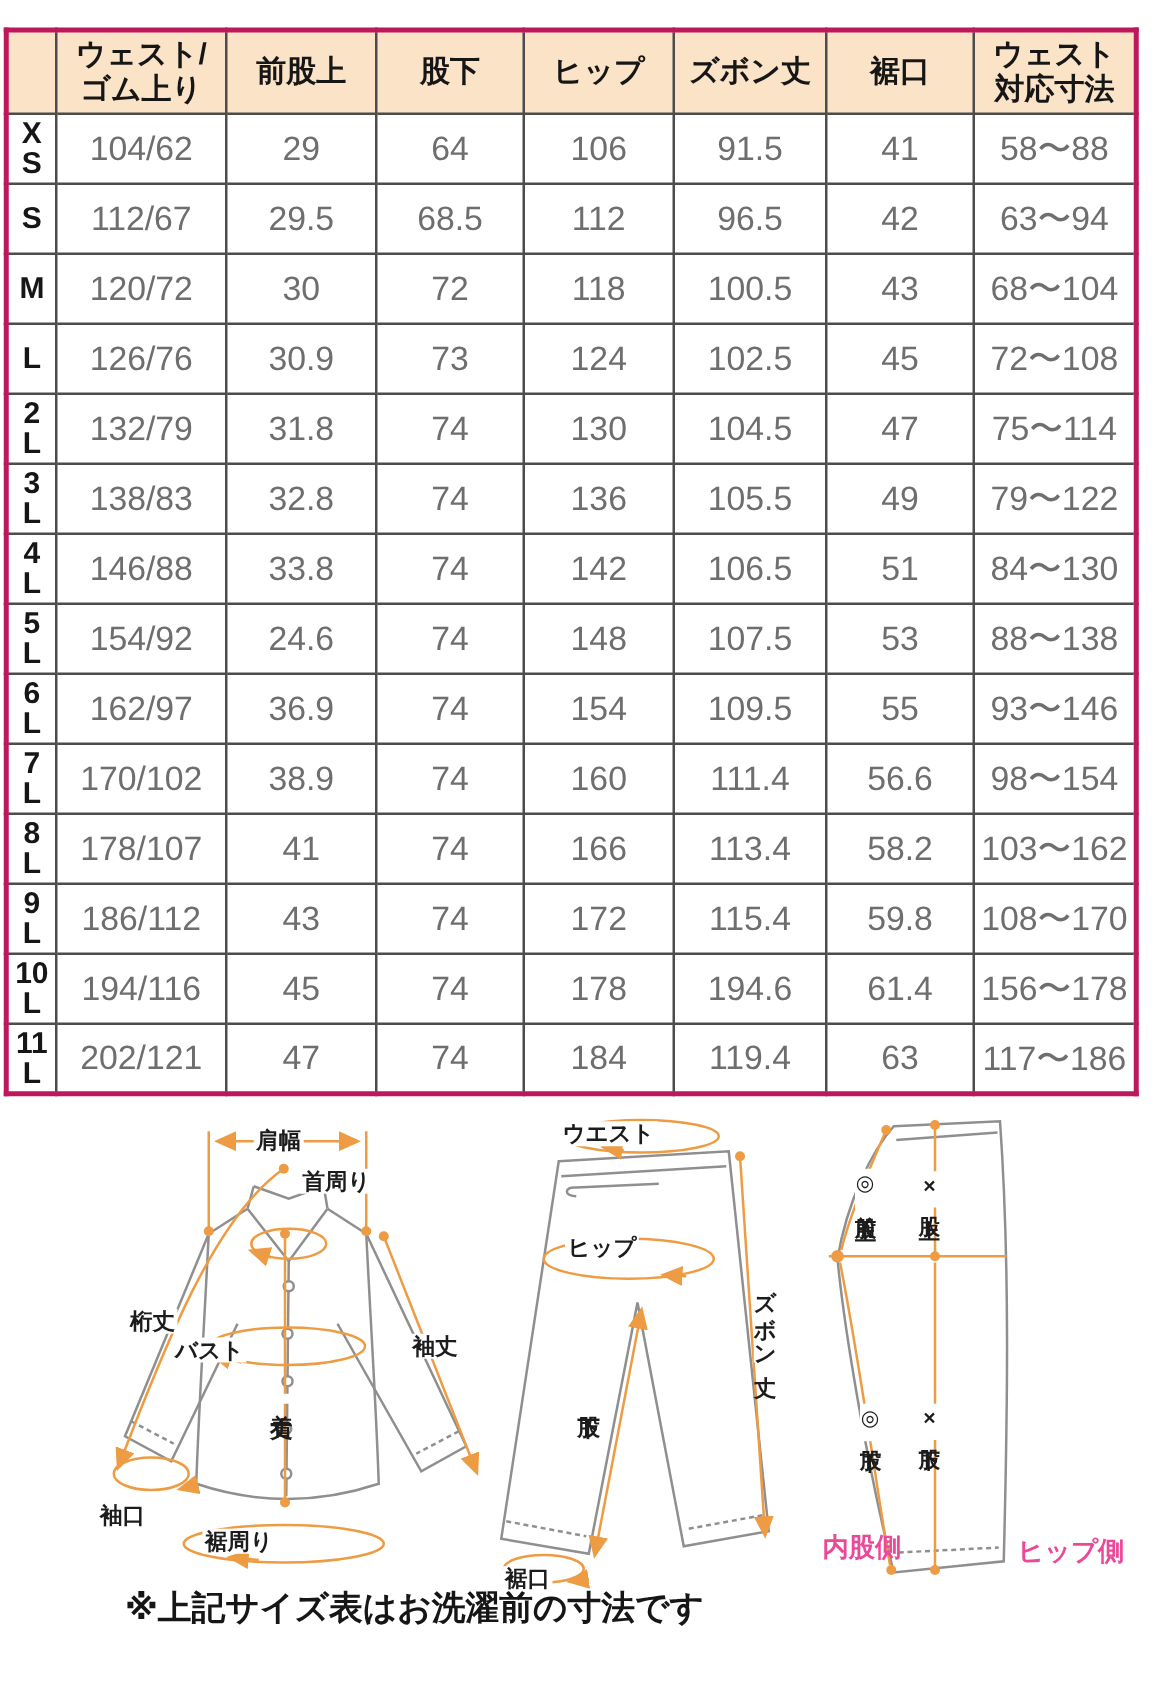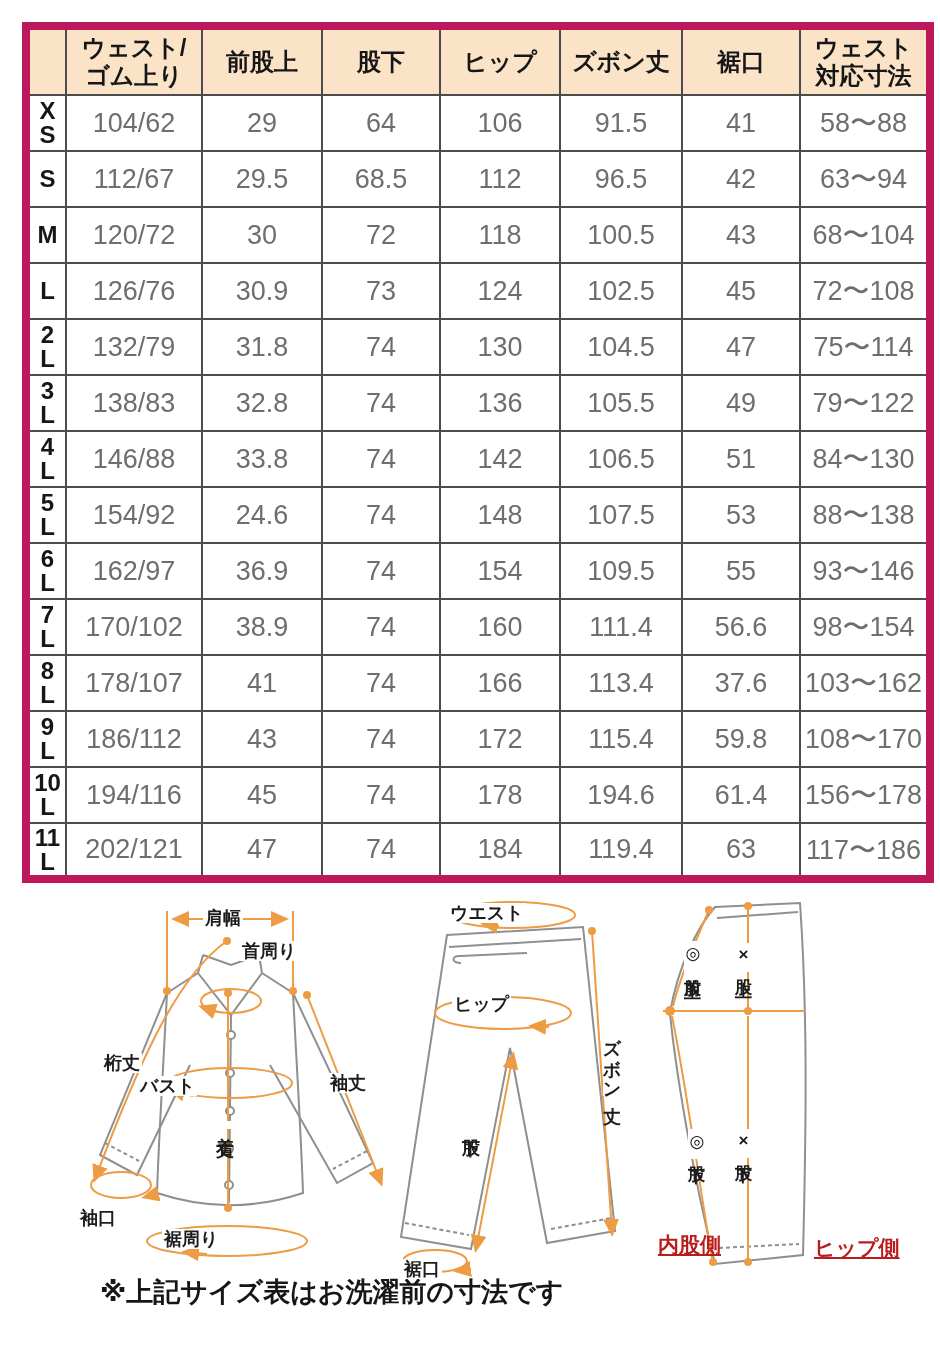--- a/index.html
+++ b/index.html
@@ -3,21 +3,21 @@
 <meta charset="utf-8">
 <style>
   html,body{margin:0;padding:0;}
   body{
     width:940px;height:1360px;background:#fff;position:relative;overflow:hidden;
     font-family:"Liberation Sans","DejaVu Sans",sans-serif;
   }
   
   table.size-chart{
     border-collapse:collapse;table-layout:fixed;width:904px;
-    margin:22px 0 0 22px;border:8px solid #be185d;
+    margin:22px 0 0 3px;border:4px solid #be185d;
   }
   table.size-chart th,table.size-chart td{
     border:2px solid #4c4c4c;text-align:center;vertical-align:middle;padding:0;
   }
   thead th{
     background:#fbe3c8;color:#161616;font-size:24px;font-weight:700;
     height:64px;white-space:pre-line;line-height:1.18;
   }
   tbody tr{height:56px;}
   th.size{
@@ -29,21 +29,21 @@
   .diagrams{position:relative;width:856px;height:383px;margin-top:10px;}
   .diagrams svg{position:absolute;}
   .dlabel{
     position:absolute;font-size:18px;font-weight:700;color:#1c1c1c;
     background:#fff;line-height:1;padding:1px 2px;white-space:nowrap;z-index:3;
   }
   .vlabel{
     writing-mode:vertical-rl;text-orientation:upright;letter-spacing:2px;
     padding:2px 0;line-height:1;
   }
-  .graylabel{color:#b91c1c;font-size:21px;background:transparent;text-decoration:underline;}
+  .graylabel{color:#ec4899;font-size:21px;background:transparent;}
   
   .note{
     margin:2px 0 0 100px;font-size:27px;font-weight:700;color:#161616;line-height:1.1;
   }
 </style>
 </head>
 <body>
 
 <table class="size-chart">
   <colgroup>
@@ -179,21 +179,21 @@
         <td class="val">98〜154</td>
       </tr>
       <tr>
         <th class="size">8
 L</th>
         <td class="val">178/107</td>
         <td class="val">41</td>
         <td class="val">74</td>
         <td class="val">166</td>
         <td class="val">113.4</td>
-        <td class="val">37.6</td>
+        <td class="val">58.2</td>
         <td class="val">103〜162</td>
       </tr>
       <tr>
         <th class="size">9
 L</th>
         <td class="val">186/112</td>
         <td class="val">43</td>
         <td class="val">74</td>
         <td class="val">172</td>
         <td class="val">115.4</td>

